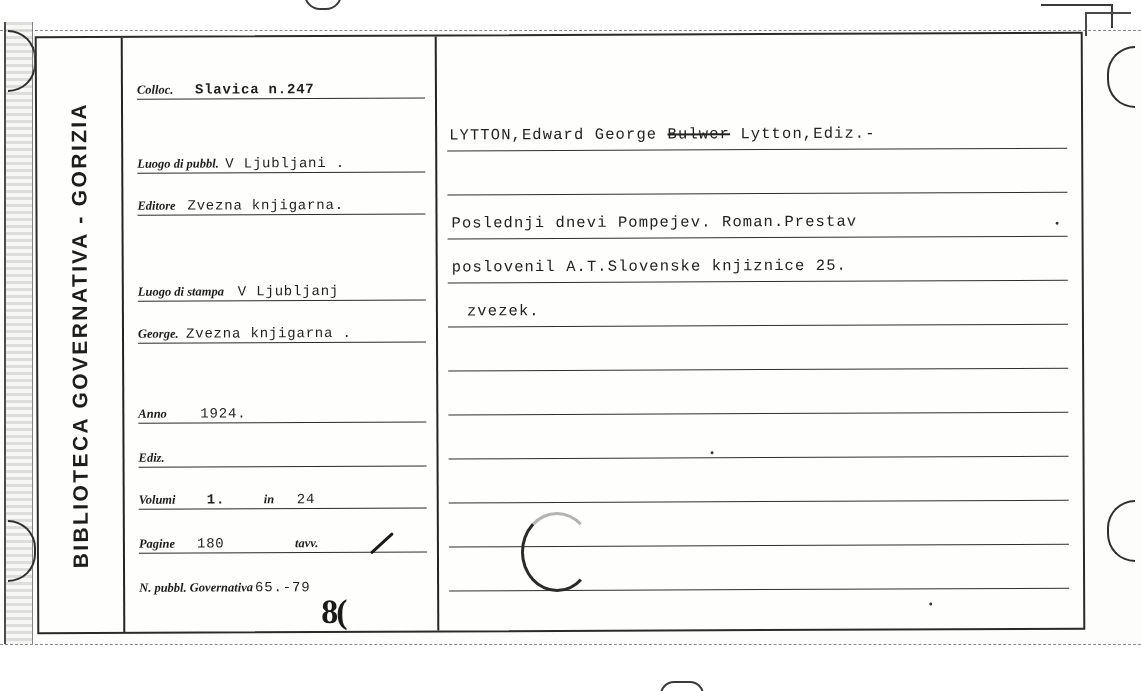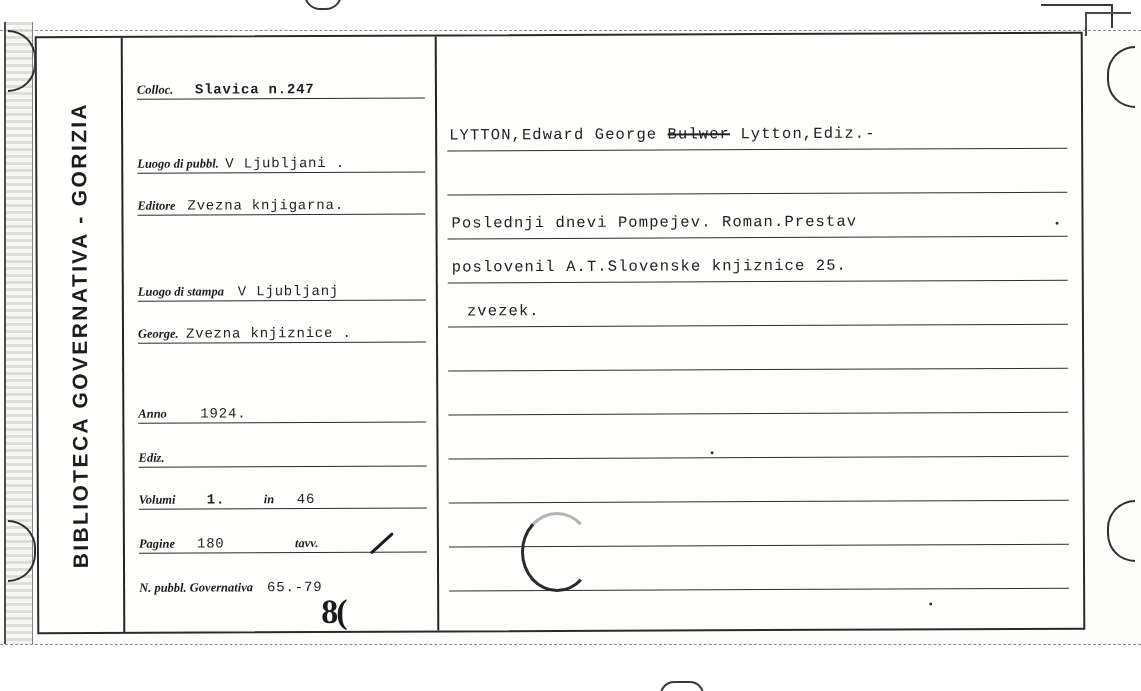--- a/index.html
+++ b/index.html
@@ -271,56 +271,56 @@
       </div>
 
       <div class="field" style="top: 238px;">
         <span class="lbl">Luogo di stampa</span>
         <span class="val" style="left: 100px;">V Ljubljanj</span>
         <span class="underline"></span>
       </div>
 
       <div class="field" style="top: 280px;">
         <span class="lbl">George.</span>
-        <span class="val" style="left: 48px;">Zvezna knjiznice .</span>
+        <span class="val" style="left: 48px;">Zvezna knjigarna .</span>
         <span class="underline"></span>
       </div>
 
       <div class="field" style="top: 360px;">
         <span class="lbl">Anno</span>
         <span class="val" style="left: 62px;">1924.</span>
         <span class="underline"></span>
       </div>
 
       <div class="field" style="top: 404px;">
         <span class="lbl">Ediz.</span>
         <span class="val" style="left: 58px;"></span>
         <span class="underline"></span>
       </div>
 
       <div class="field" style="top: 446px;">
         <span class="lbl">Volumi</span>
         <span class="val big-val" style="left: 68px;">1.</span>
         <span class="lbl" style="left: 125px;">in</span>
-        <span class="val" style="left: 158px;">46</span>
+        <span class="val" style="left: 158px;">24</span>
         <span class="underline"></span>
       </div>
 
       <div class="field" style="top: 490px;">
         <span class="lbl">Pagine</span>
         <span class="val" style="left: 58px;">180</span>
         <span class="lbl" style="left: 156px;">tavv.</span>
         <span class="val" style="left: 210px;"></span>
         <span class="underline"></span>
         <span class="pen-stroke" style="left: 228px; bottom: 8px;"></span>
       </div>
 
       <div class="field" style="top: 534px;">
         <span class="lbl">N. pubbl. Governativa</span>
-        <span class="val" style="left: 128px;">65.-79</span>
+        <span class="val" style="left: 116px;">65.-79</span>
       </div>
 
       <div class="hand" style="left: 196px; top: 556px; font-size: 34px; font-weight: bold; letter-spacing: -2px;">8(</div>
     </div>
 
     <div id="rightcol">
 
       <div class="rule" style="top: 114px;"></div>
       <div class="rule" style="top: 158px;"></div>
       <div class="rule" style="top: 202px;"></div>

